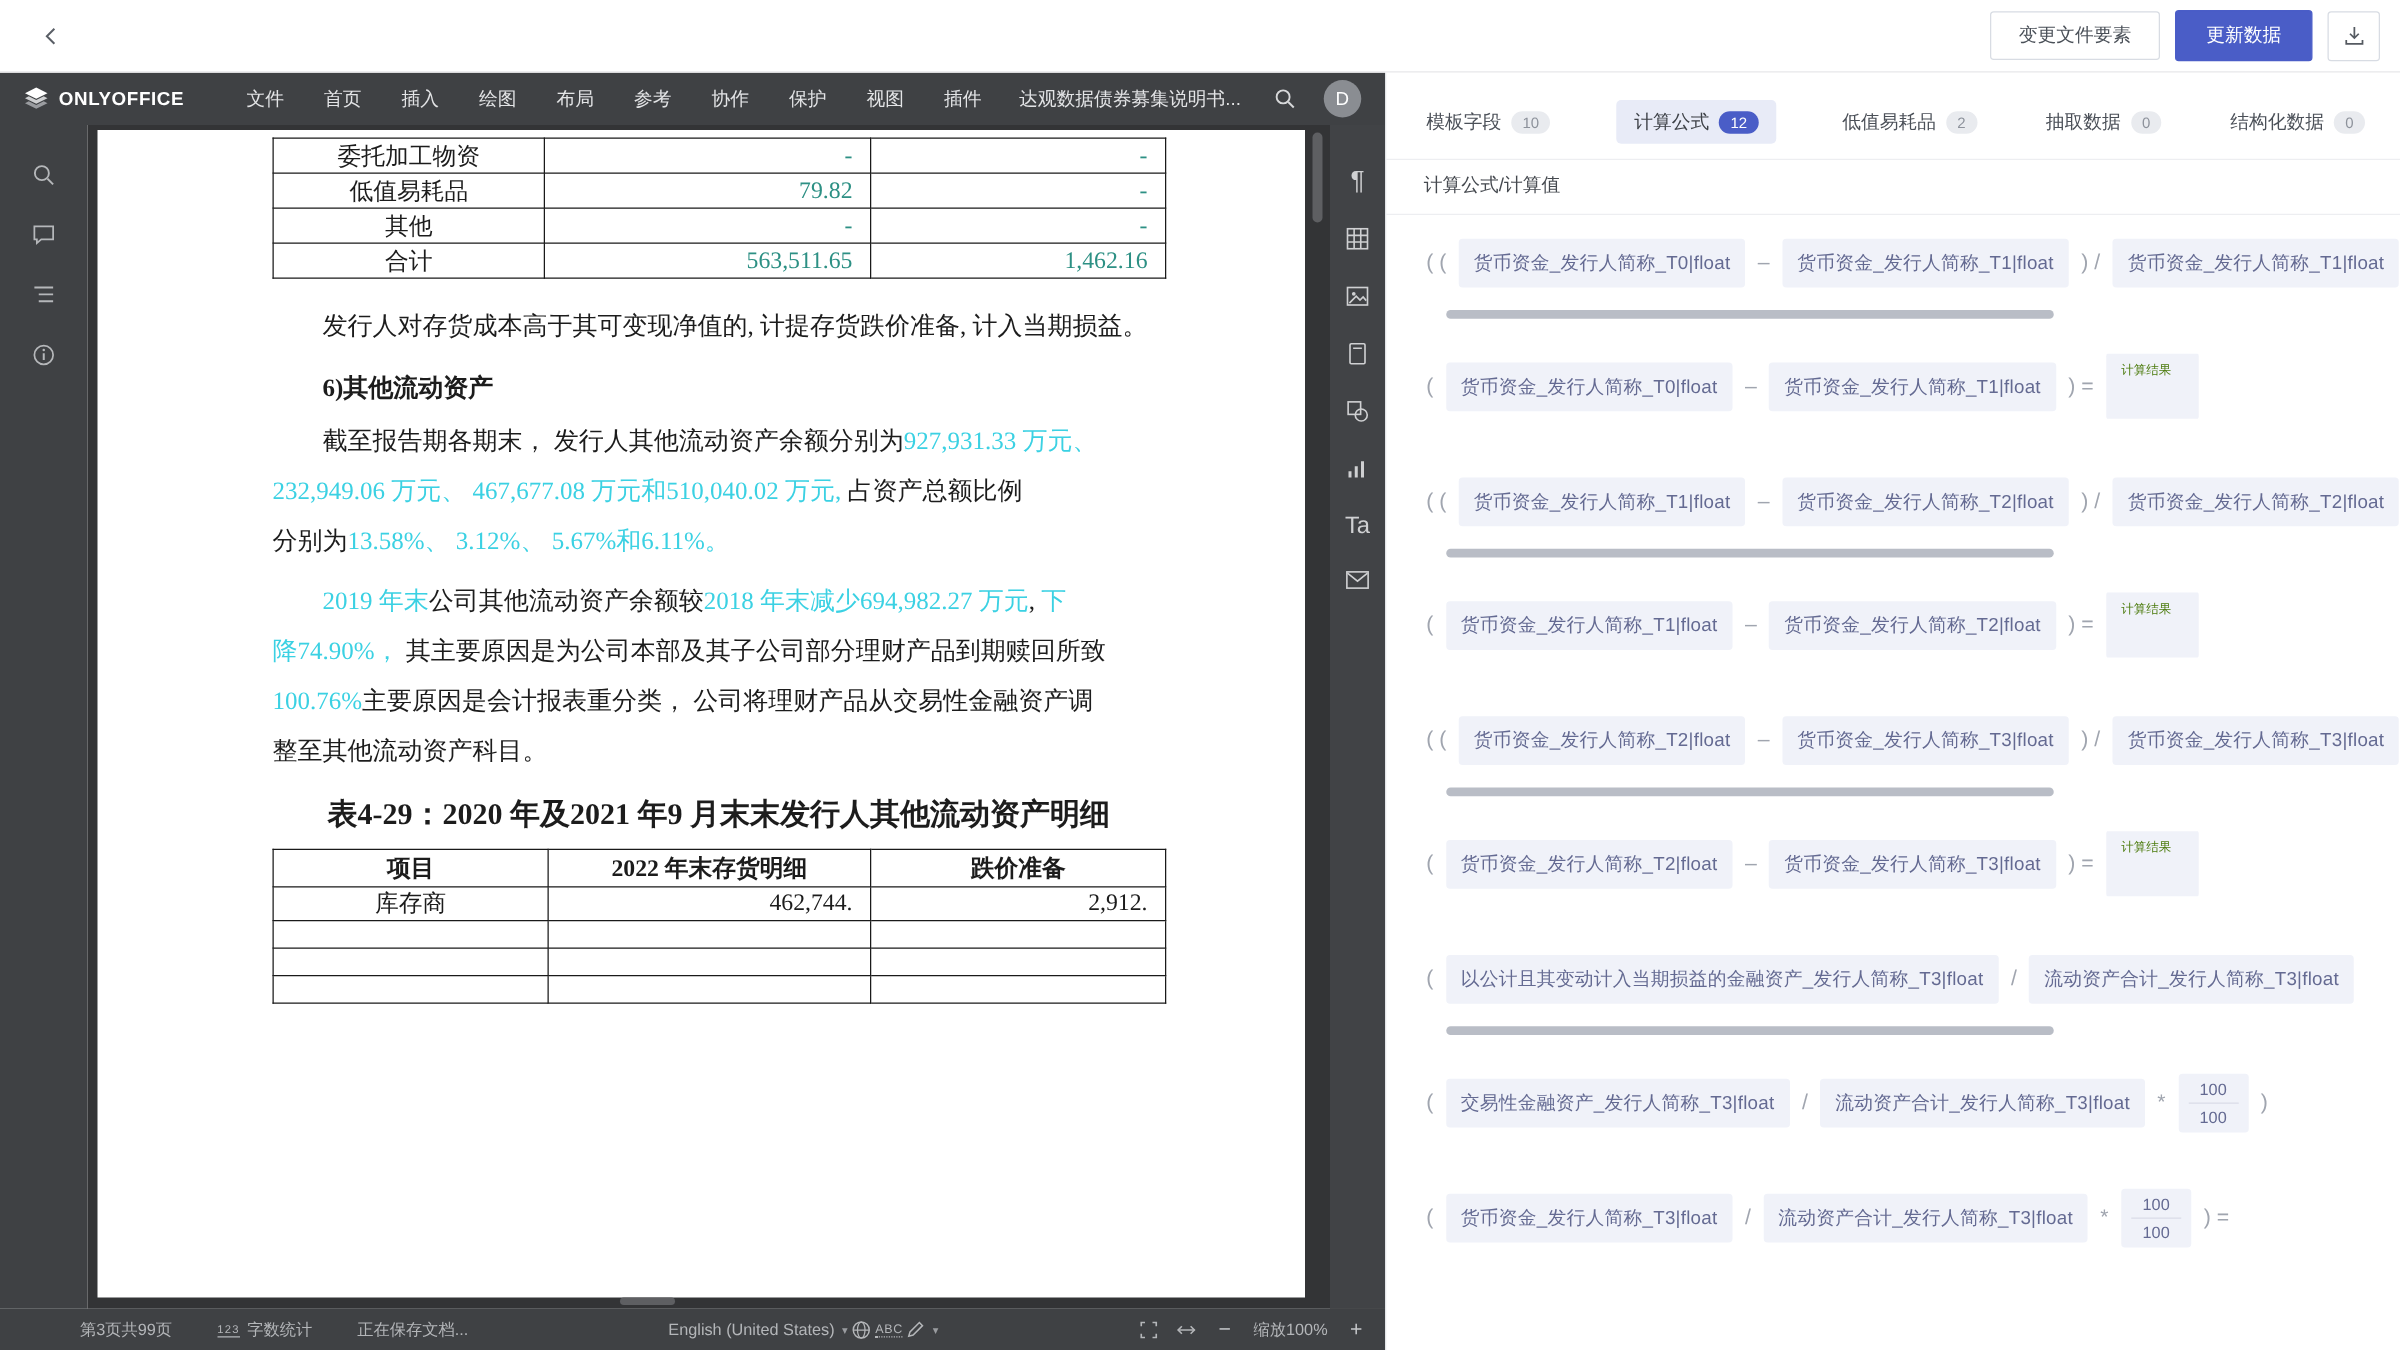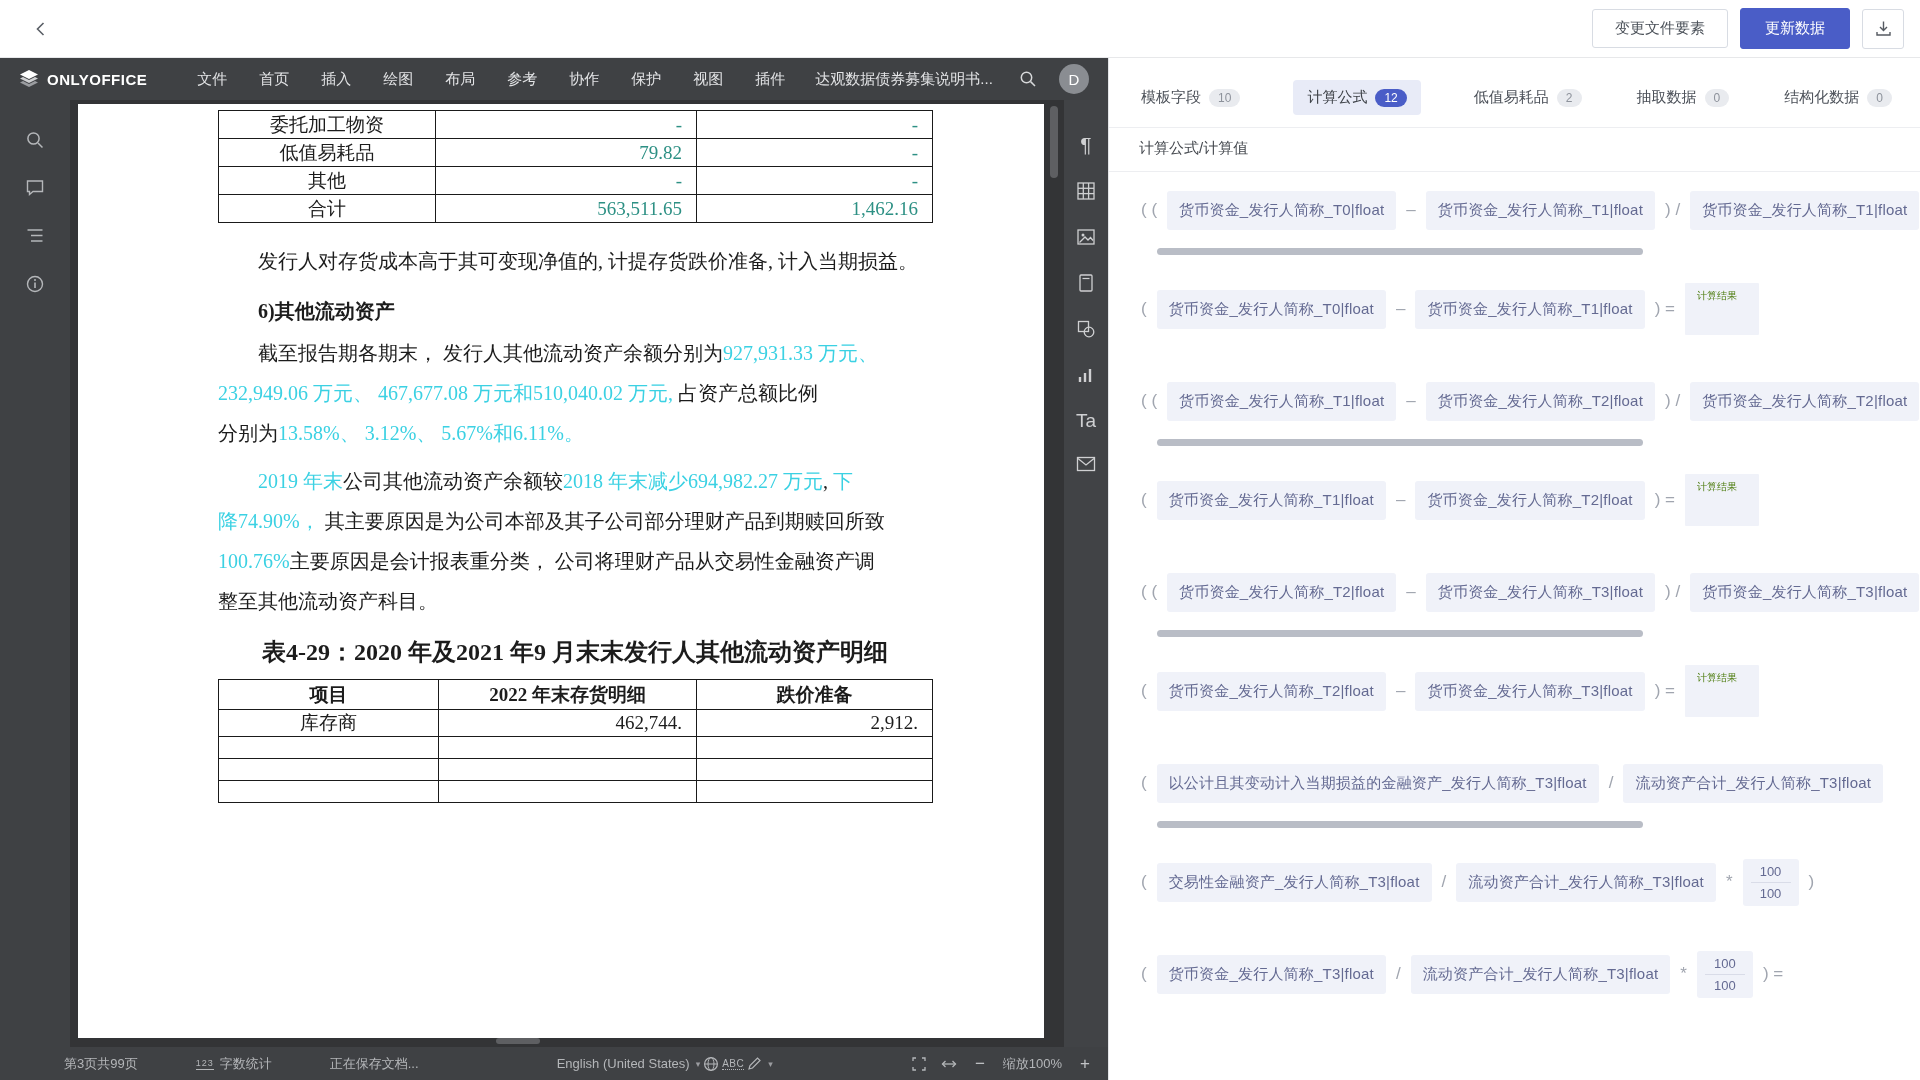--- a/index.html
+++ b/index.html
@@ -67,21 +67,21 @@
   #heading6 { margin-top:10px; font-weight:bold; font-size:20px; line-height:40px; text-indent:2em; }
   #para2 { margin-top:2px; }
   #para3 { margin-top:8px; }
   #caption { margin-top:16px; text-align:center; font-weight:bold; font-size:24px; line-height:30px; }
   #tbl-bottom { margin-top:12px; }
 
   
   #statusbar { position:absolute; left:0; top:1047px; width:1108px; height:33px; background:#3f4144;
     display:flex; align-items:center; color:#b4b6b9; font-size:13px; padding:0 14px 0 64px; }
   .sb-item { display:flex; align-items:center; gap:6px; white-space:nowrap; cursor:pointer; }
-  .sb-left { display:flex; align-items:flex-end; gap:58px; }
+  .sb-left { display:flex; align-items:flex-end; gap:36px; }
   .sb-center { display:flex; align-items:center; gap:3px; margin:0 auto; }
   .sb-right { display:flex; align-items:center; gap:14px; }
   .sb-icon { display:flex; color:#b4b6b9; }
   .chev { font-size:9px; color:#9a9ca0; }
   .zoom-btn { font-size:17px; color:#c2c4c7; cursor:pointer; padding:0 4px; }
   .wc-icon { font-size:9px; border-bottom:1px solid #b4b6b9; letter-spacing:1px; padding-bottom:1px; }
   .abc-icon { font-size:10px; letter-spacing:.5px; border-bottom:1px dotted #b4b6b9; }
 
   
   #panel { position:absolute; left:1108px; top:58px; width:812px; height:1022px; background:#fff;

